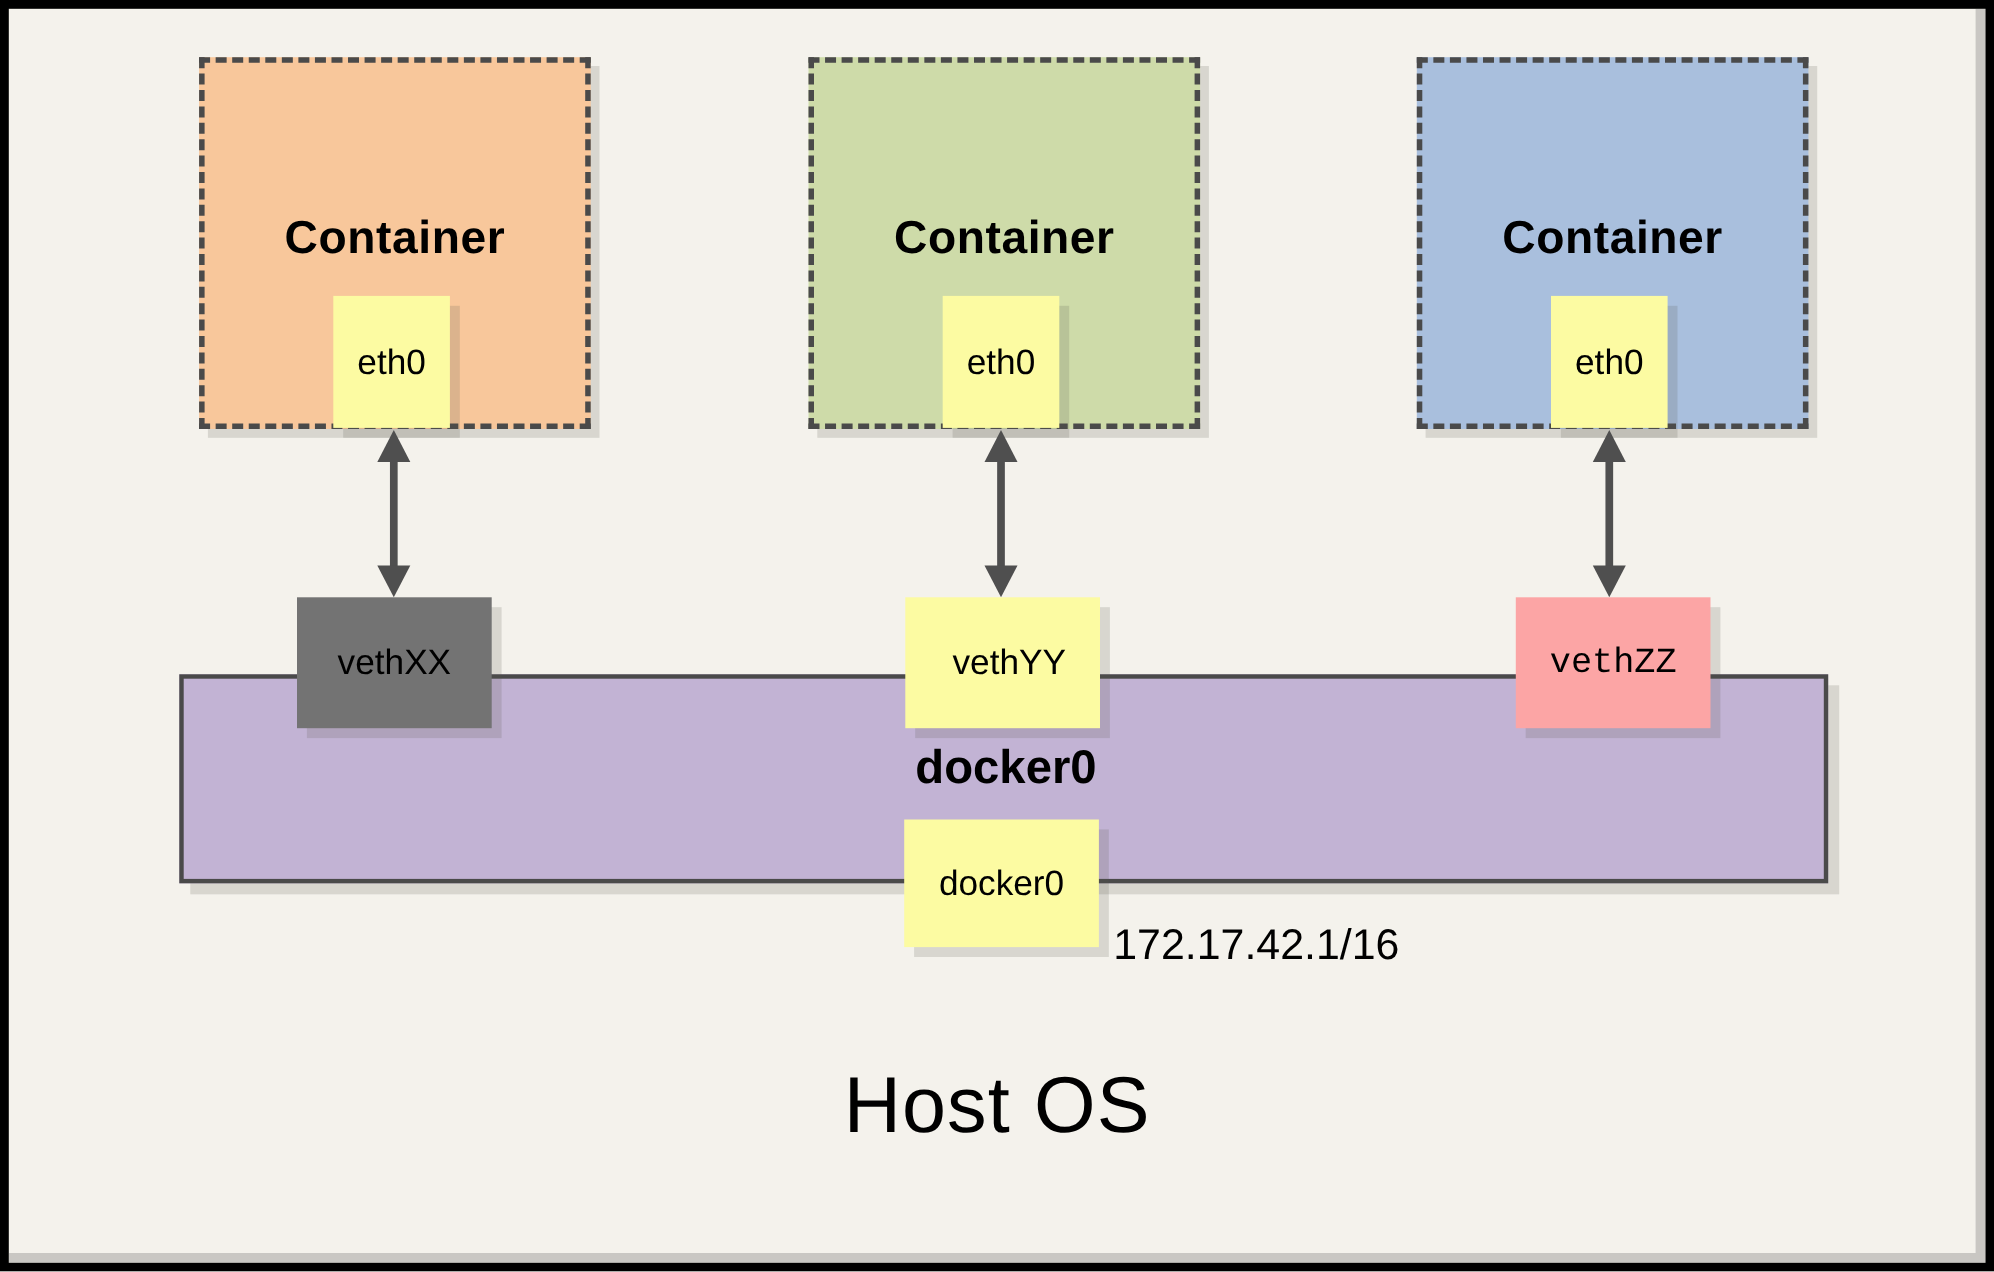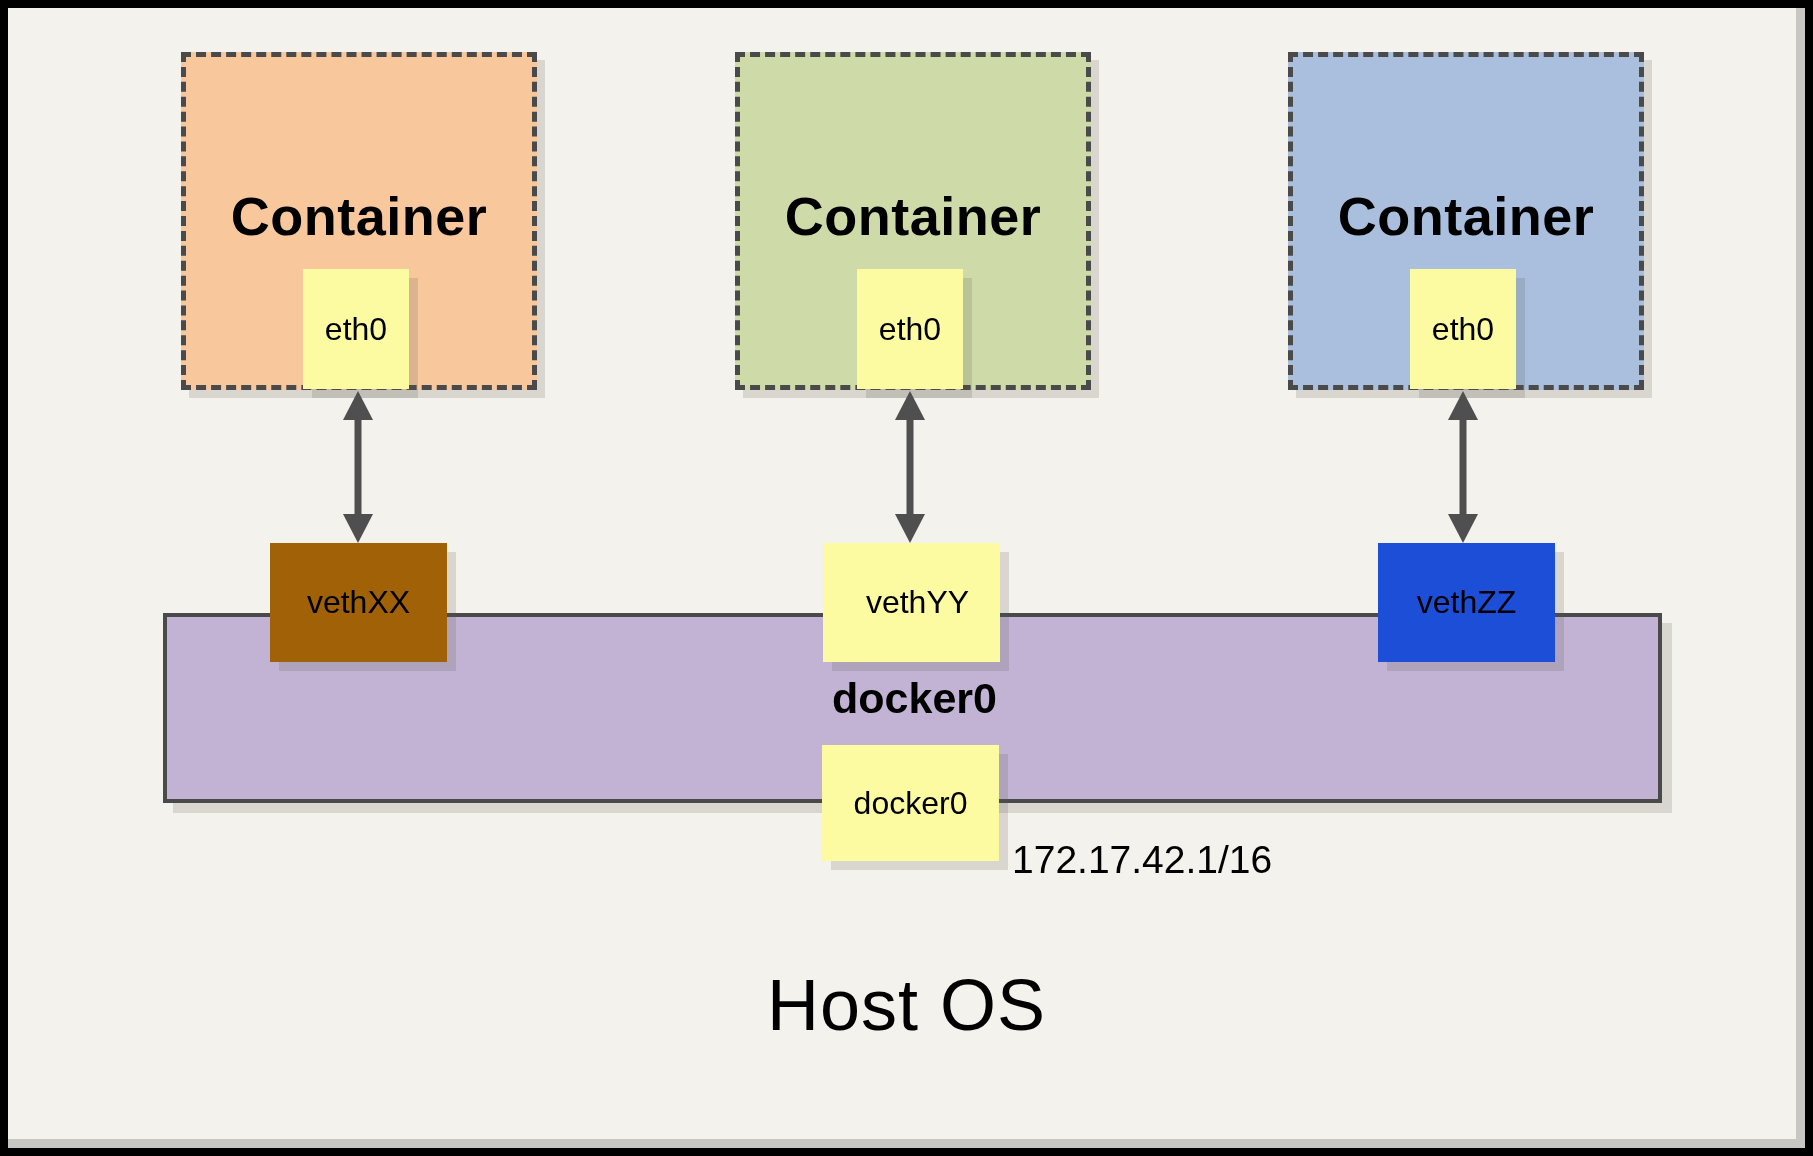--- a/index.html
+++ b/index.html
@@ -23,21 +23,21 @@
     top: 44px;
     width: 356px;
     height: 338px;
     border: 5px dashed #4A4A4A;
     box-shadow: 8px 8px 0 rgba(90, 88, 80, 0.18);
     display: flex;
     align-items: center;
     justify-content: center;
   }
   .container-box .container-label {
-    font-size: 54px;
+    font-size: 42px;
     font-weight: bold;
     letter-spacing: 0.5px;
     margin-top: -10px;
   }
   #container-1 { left: 173px; }
   #container-2 { left: 727px; }
   #container-3 { left: 1280px; }
 
   
   .note {
@@ -145,27 +145,27 @@
     <g fill="#4F4F4F">
       <rect x="1451.5" y="408" width="7" height="102"></rect>
       <polygon points="1455,383 1440,412 1470,412"></polygon>
       <polygon points="1455,535 1440,506 1470,506"></polygon>
     </g>
   </svg>
 
   <div class="bridge-bar" style="background-color: rgb(194, 179, 212);"></div>
   <div class="bridge-label">docker0</div>
 
-  <div class="note veth-note" id="veth-1" style="background-color: #a16207; text-align: center;">
+  <div class="note veth-note" id="veth-1" style="background-color: #737373; text-align: center;">
     <span>vethXX</span>
   </div>
   <div class="note veth-note" id="veth-2" style="background-color: rgb(252, 251, 162); padding-left: 12px;">
     <span>vethYY</span>
   </div>
-  <div class="note veth-note" id="veth-3" style="background-color: #1d4ed8;">
+  <div class="note veth-note" id="veth-3" style="background-color: #fca5a5; font-family: Liberation Mono, monospace;">
     <span>vethZZ</span>
   </div>
 
   <div class="note" id="docker0-note" style="background-color: rgb(252, 251, 162);">
     <span>docker0</span>
   </div>
   <div class="ip-label">172.17.42.1/16</div>
 
   <div class="host-label">Host OS</div>
 

